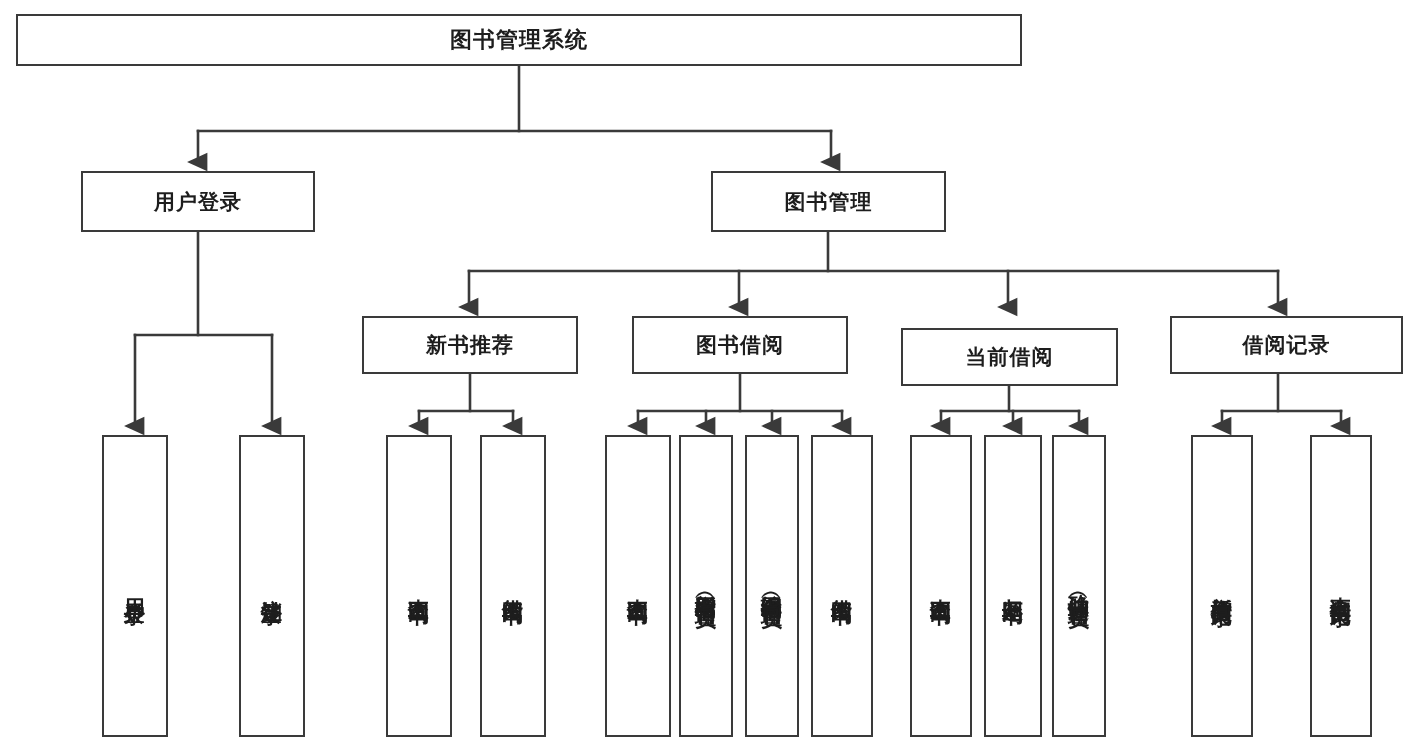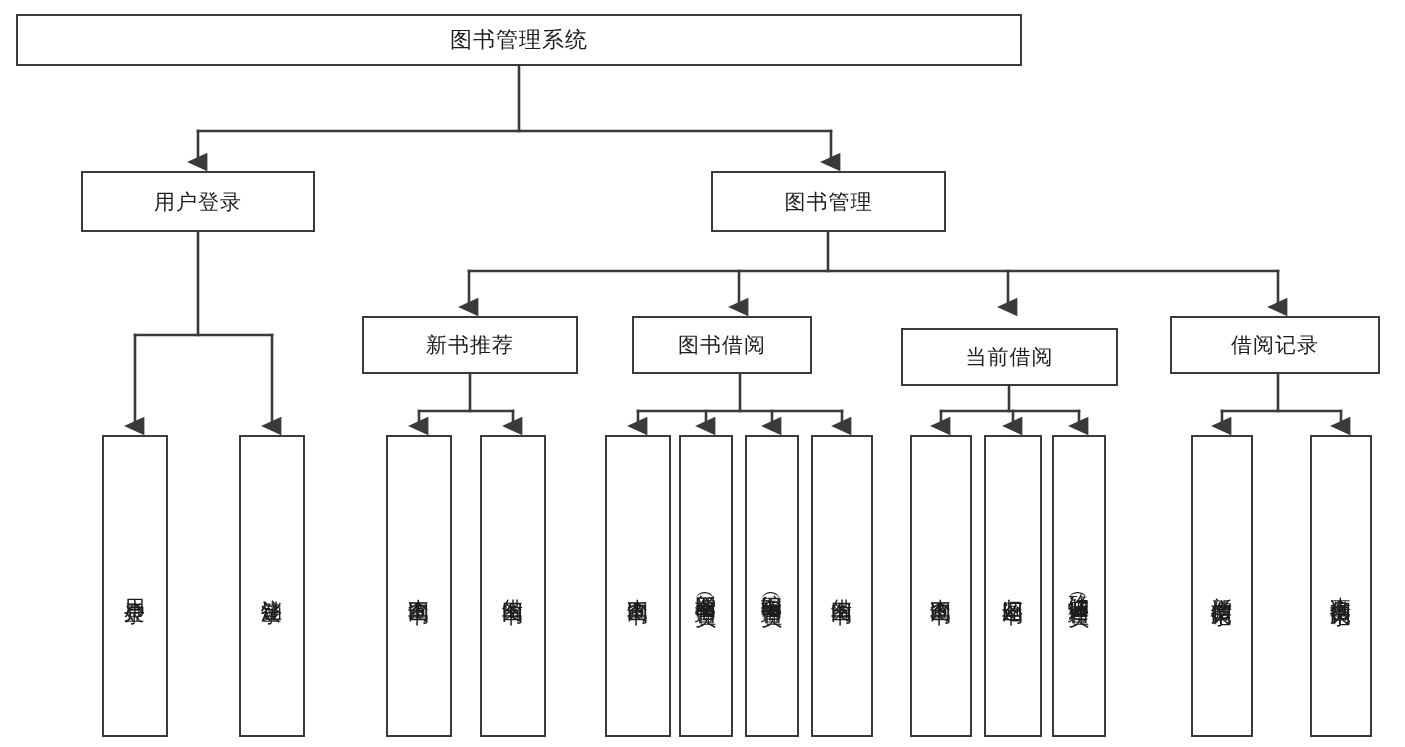--- a/index.html
+++ b/index.html
@@ -9,20 +9,21 @@
   }
   body {
     font-family: "Liberation Sans", "DejaVu Sans", sans-serif;
   }
   #canvas {
     position: relative;
     width: 1405px;
     height: 747px;
     background: #ffffff;
     overflow: hidden;
+    font-weight: bold;
   }
   svg#wires {
     position: absolute;
     left: 0;
     top: 0;
     width: 1405px;
     height: 747px;
     pointer-events: none;
   }
   .node {
@@ -131,27 +132,27 @@
   <div class="node horiz" style="left:81px;top:171px;width:234px;height:61px;">
     <span>用户登录</span>
   </div>
   <div class="node horiz" style="left:362px;top:316px;width:216px;height:58px;">
     <span>新书推荐</span>
   </div>
 
   <div class="node horiz" style="left:711px;top:171px;width:235px;height:61px;">
     <span>图书管理</span>
   </div>
-  <div class="node horiz" style="left:632px;top:316px;width:180px;height:58px;">
+  <div class="node horiz" style="left:632px;top:316px;width:216px;height:58px;">
     <span>图书借阅</span>
   </div>
   <div class="node horiz" style="left:901px;top:316px;width:217px;height:58px;margin-top:12px;">
     <span>当前借阅</span>
   </div>
-  <div class="node horiz" style="left:1170px;top:316px;width:210px;height:58px;">
+  <div class="node horiz" style="left:1170px;top:316px;width:233px;height:58px;">
     <span>借阅记录</span>
   </div>
 
   <div class="node vert" style="left:102px;top:435px;width:66px;height:302px;">
     <span>用户登录</span>
   </div>
   <div class="node vert" style="left:239px;top:435px;width:66px;height:302px;">
     <span>注销登录</span>
   </div>
   <div class="node vert" style="left:386px;top:435px;width:66px;height:302px;">

